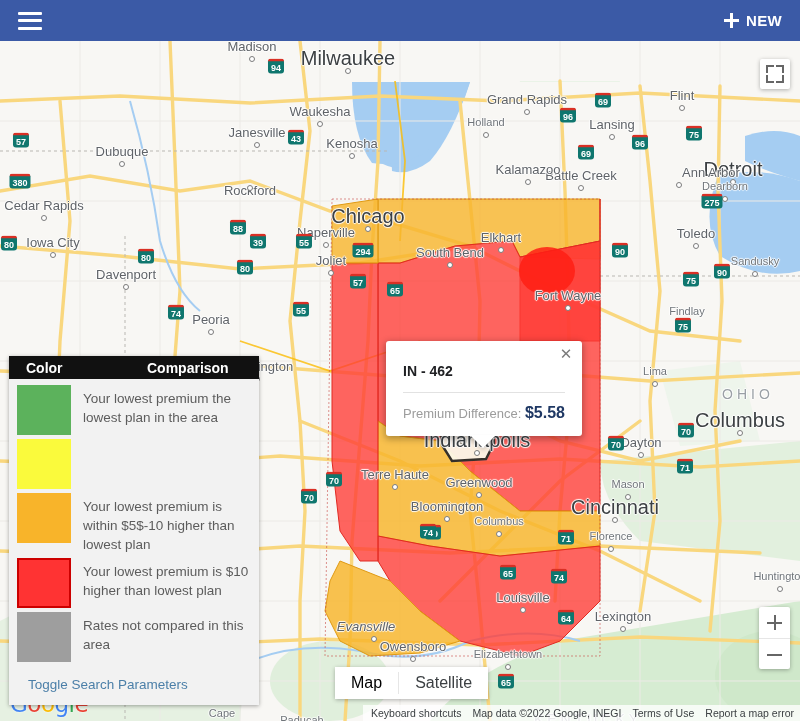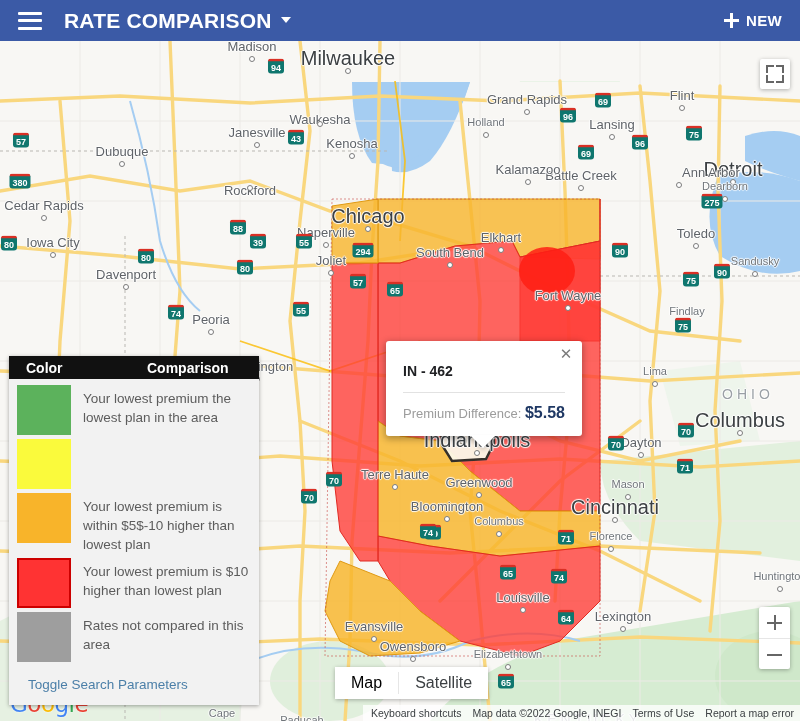--- a/index.html
+++ b/index.html
@@ -261,23 +261,20 @@
 </head>
 <body>
 
 <div id="app">
 
   <div class="appbar">
     <div class="hamburger">
       <span></span>
         <span></span>
         <span></span>
-    </div>
-    <div class="app-title">
-      <span>RATE COMPARISON</span><span class="title-caret"></span>
     </div>
     <div class="new-btn">
       <span class="plus-icon"></span>
       <span class="new-label">NEW</span>
     </div>
   </div>
 
   <div class="map">
     <div class="map-canvas">
 
@@ -378,21 +375,21 @@
         <g stroke="#c84b46" stroke-width="1" stroke-dasharray="2,2" fill="none" opacity="0.6">
           <path d="M332,158 L600,158 L600,615 L325,615 Z"></path>
         </g>
       </svg>
 
       <div id="labels-layer">
           <div class="map-label lbl-major" style="left: 348px; top: 17px;">Milwaukee</div>
           <div class="city-dot" style="left: 348px; top: 30px;"></div>
           <div class="map-label lbl-city" style="left: 252px; top: 5px;">Madison</div>
           <div class="city-dot" style="left: 252px; top: 18px;"></div>
-          <div class="map-label lbl-city" style="left: 320px; top: 70px; margin-top: 8px;">Waukesha</div>
+          <div class="map-label lbl-city" style="left: 320px; top: 70px;">Waukesha</div>
           <div class="city-dot" style="left: 320px; top: 83px;"></div>
           <div class="map-label lbl-city" style="left: 257px; top: 91px;">Janesville</div>
           <div class="city-dot" style="left: 257px; top: 104px;"></div>
           <div class="map-label lbl-city" style="left: 352px; top: 102px;">Kenosha</div>
           <div class="city-dot" style="left: 352px; top: 115px;"></div>
           <div class="map-label lbl-city" style="left: 122px; top: 110px;">Dubuque</div>
           <div class="city-dot" style="left: 122px; top: 123px;"></div>
           <div class="map-label lbl-city" style="left: 250px; top: 134px; margin-top: 15px;">Rockford</div>
           <div class="city-dot" style="left: 250px; top: 147px;"></div>
           <div class="map-label lbl-city" style="left: 44px; top: 164px;">Cedar Rapids</div>
@@ -406,21 +403,21 @@
           <div class="map-label lbl-city" style="left: 331px; top: 219px;">Joliet</div>
           <div class="city-dot" style="left: 331px; top: 232px;"></div>
           <div class="map-label lbl-city" style="left: 126px; top: 233px;">Davenport</div>
           <div class="city-dot" style="left: 126px; top: 246px;"></div>
           <div class="map-label lbl-city" style="left: 211px; top: 278px;">Peoria</div>
           <div class="city-dot" style="left: 211px; top: 291px;"></div>
           <div class="map-label lbl-city" style="left: 257px; top: 325px;">Bloomington</div>
           <div class="city-dot" style="left: 257px; top: 338px;"></div>
           <div class="map-label lbl-city" style="left: 395px; top: 433px;">Terre Haute</div>
           <div class="city-dot" style="left: 395px; top: 446px;"></div>
-          <div class="map-label lbl-city" style="left: 374px; top: 585px;">Evansville</div>
+          <div class="map-label lbl-city" style="left: 366px; top: 585px; font-style: italic;">Evansville</div>
           <div class="city-dot" style="left: 374px; top: 598px;"></div>
           <div class="map-label lbl-city" style="left: 413px; top: 605px;">Owensboro</div>
           <div class="city-dot" style="left: 413px; top: 618px;"></div>
           <div class="map-label lbl-city" style="left: 523px; top: 556px;">Louisville</div>
           <div class="city-dot" style="left: 523px; top: 569px;"></div>
           <div class="map-label lbl-small" style="left: 508px; top: 613px;">Elizabethtown</div>
           <div class="city-dot" style="left: 508px; top: 626px;"></div>
           <div class="map-label lbl-city" style="left: 623px; top: 575px;">Lexington</div>
           <div class="city-dot" style="left: 623px; top: 588px;"></div>
           <div class="map-label lbl-major" style="left: 615px; top: 466px;">Cincinnati</div>

